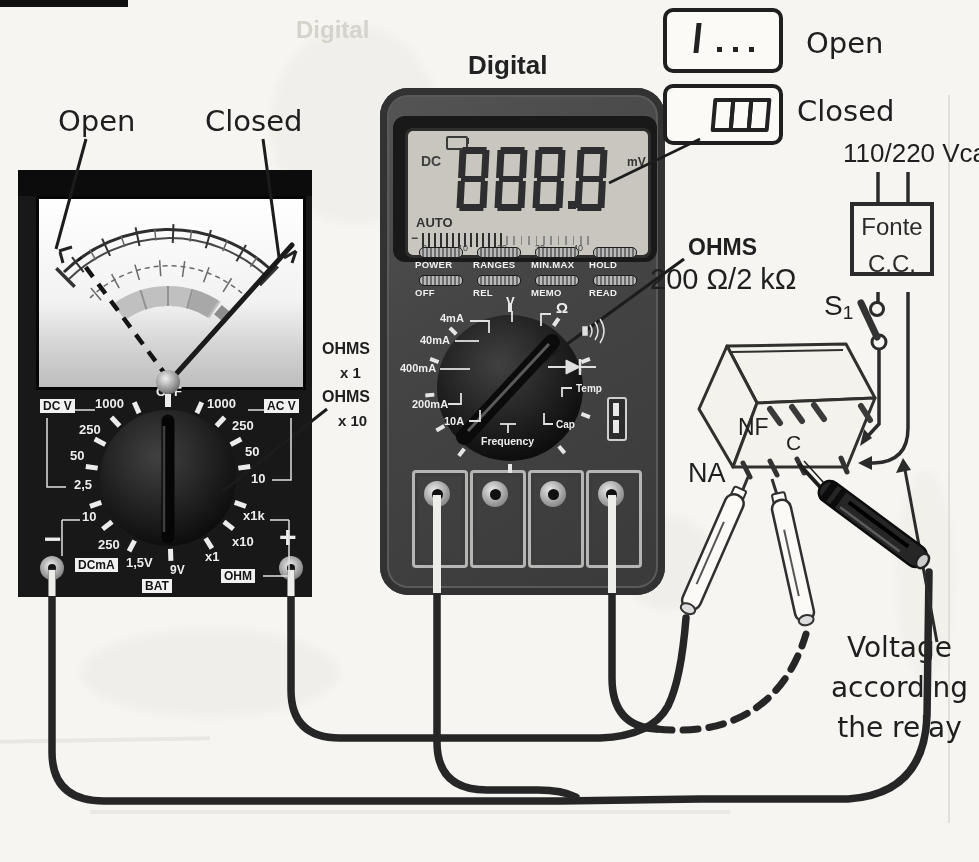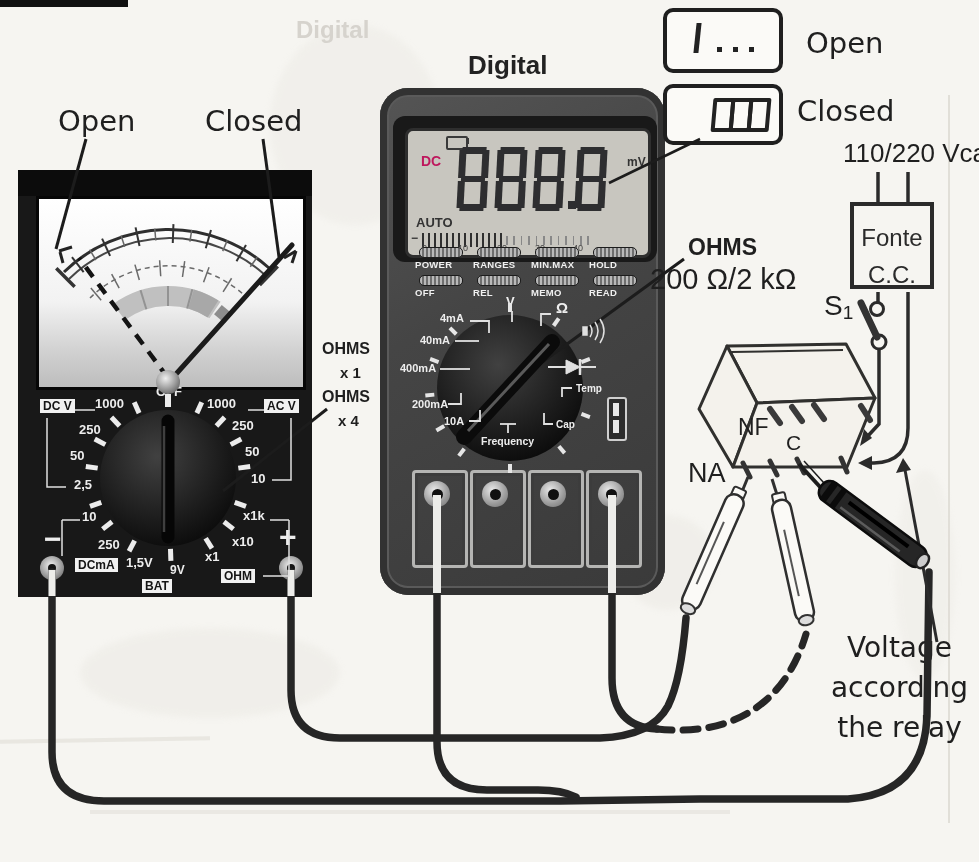--- a/index.html
+++ b/index.html
@@ -93,32 +93,32 @@
   <div class="term" style="left:279px;top:556px">
       <div class="thole"></div>
     </div>
 
   <div class="lbl ov" style="left:58px;top:104px;font-size:29px">Open</div>
   <div class="lbl ov" style="left:205px;top:104px;font-size:29px">Closed</div>
 
   <div class="lbl sc" style="left:322px;top:340px;font-size:16px;font-weight:700">OHMS</div>
   <div class="lbl sc" style="left:340px;top:364px;font-size:15px;font-weight:700">x 1</div>
   <div class="lbl sc" style="left:322px;top:388px;font-size:16px;font-weight:700">OHMS</div>
-  <div class="lbl sc" style="left:338px;top:412px;font-size:15px;font-weight:700">x 4</div>
+  <div class="lbl sc" style="left:338px;top:412px;font-size:15px;font-weight:700">x 10</div>
 
   <div class="lbl sc" style="left:468px;top:50px;font-size:26px;font-weight:700;color:#222">Digital</div>
   <div class="abs" style="left:380px;top:88px;width:285px;height:507px;border-radius:28px;
        background:linear-gradient(150deg,#555 0%,#454545 40%,#3a3a3a 100%);
        box-shadow:inset 0 0 0 7px #323232, inset 0 0 0 9px #5a5a5a"></div>
   <div class="abs" style="left:393px;top:116px;width:264px;height:146px;background:#191919;border-radius:12px"></div>
 
   <div class="abs" style="left:405px;top:128px;width:240px;height:124px;background:#c8c6bf;border:3px solid #2e2e2e;border-radius:8px" title="8888">
     <div class="abs" style="left:38px;top:5px;width:18px;height:10px;border:2px solid #3a3a3a;border-radius:2px"></div>
     <div class="abs" style="left:58px;top:7px;width:3px;height:6px;background:#3a3a3a"></div>
-    <div class="lbl sc" style="left:13px;top:22px;font-size:14px;font-weight:700;color:#be185d">DC</div>
+    <div class="lbl sc" style="left:13px;top:22px;font-size:14px;font-weight:700;color:#404040">DC</div>
     <div class="lbl sc" style="left:219px;top:24px;font-size:12px;font-weight:700;color:#333">mV</div>
     <div class="dg" style="left:50px;top:16px">
         <i class="sg s1"></i>
         <i class="sg s2"></i>
         <i class="sg s3"></i>
         <i class="sg s4"></i>
         <i class="sg s5"></i>
         <i class="sg s6"></i>
         <i class="sg s7"></i>
       </div>
@@ -227,21 +227,21 @@
   </div>
   <div class="lbl ov" style="left:806px;top:26px;font-size:29px">Open</div>
   <div class="statebox" style="left:663px;top:84px;height:53px" title="000">
     <div class="z0" style="left:45px;top:10px"></div>
     <div class="z0" style="left:63px;top:10px"></div>
     <div class="z0" style="left:81px;top:10px"></div>
   </div>
   <div class="lbl ov" style="left:797px;top:94px;font-size:29px">Closed</div>
 
   <div class="lbl sc" style="left:843px;top:138px;font-size:26px">110/220 Vca</div>
-  <div class="abs" style="left:850px;top:202px;width:84px;height:87px;border:4px solid #2b2b2b;text-align:center;color:#2b2b2b;font-size:24px;line-height:37px;padding-top:13px;box-sizing:border-box">
+  <div class="abs" style="left:850px;top:202px;width:84px;height:74px;border:4px solid #2b2b2b;text-align:center;color:#2b2b2b;font-size:24px;line-height:37px;padding-top:2px;box-sizing:border-box">
     <div>Fonte</div>
     <div>C.C.</div>
   </div>
   <div class="lbl sc" style="left:824px;top:290px;font-size:28px"><span>S</span><span style="font-size:19px;vertical-align:-4px">1</span></div>
 
   <div class="lbl ov" style="left:822px;top:628px;width:155px;text-align:center;font-size:28px;line-height:40px">
     <div>Voltage</div>
     <div>according</div>
     <div>the relay</div>
   </div>

